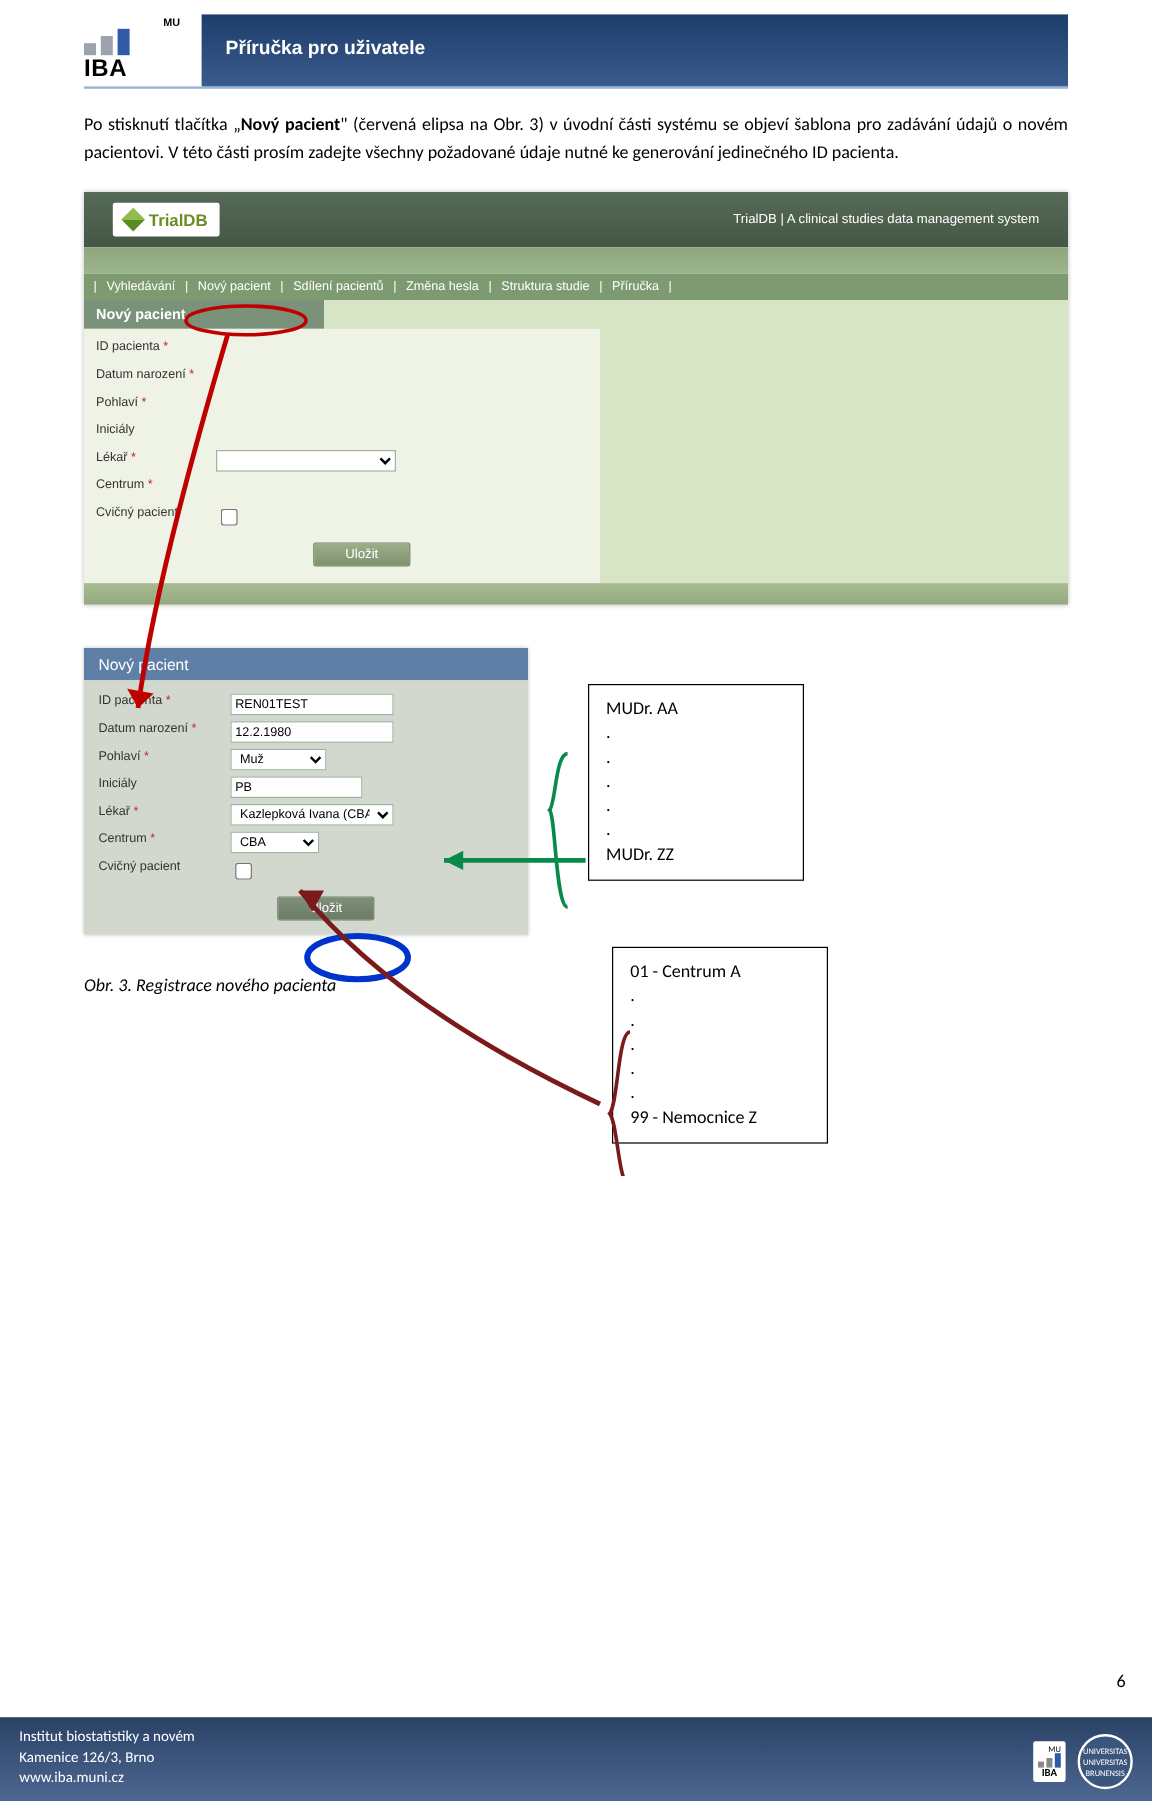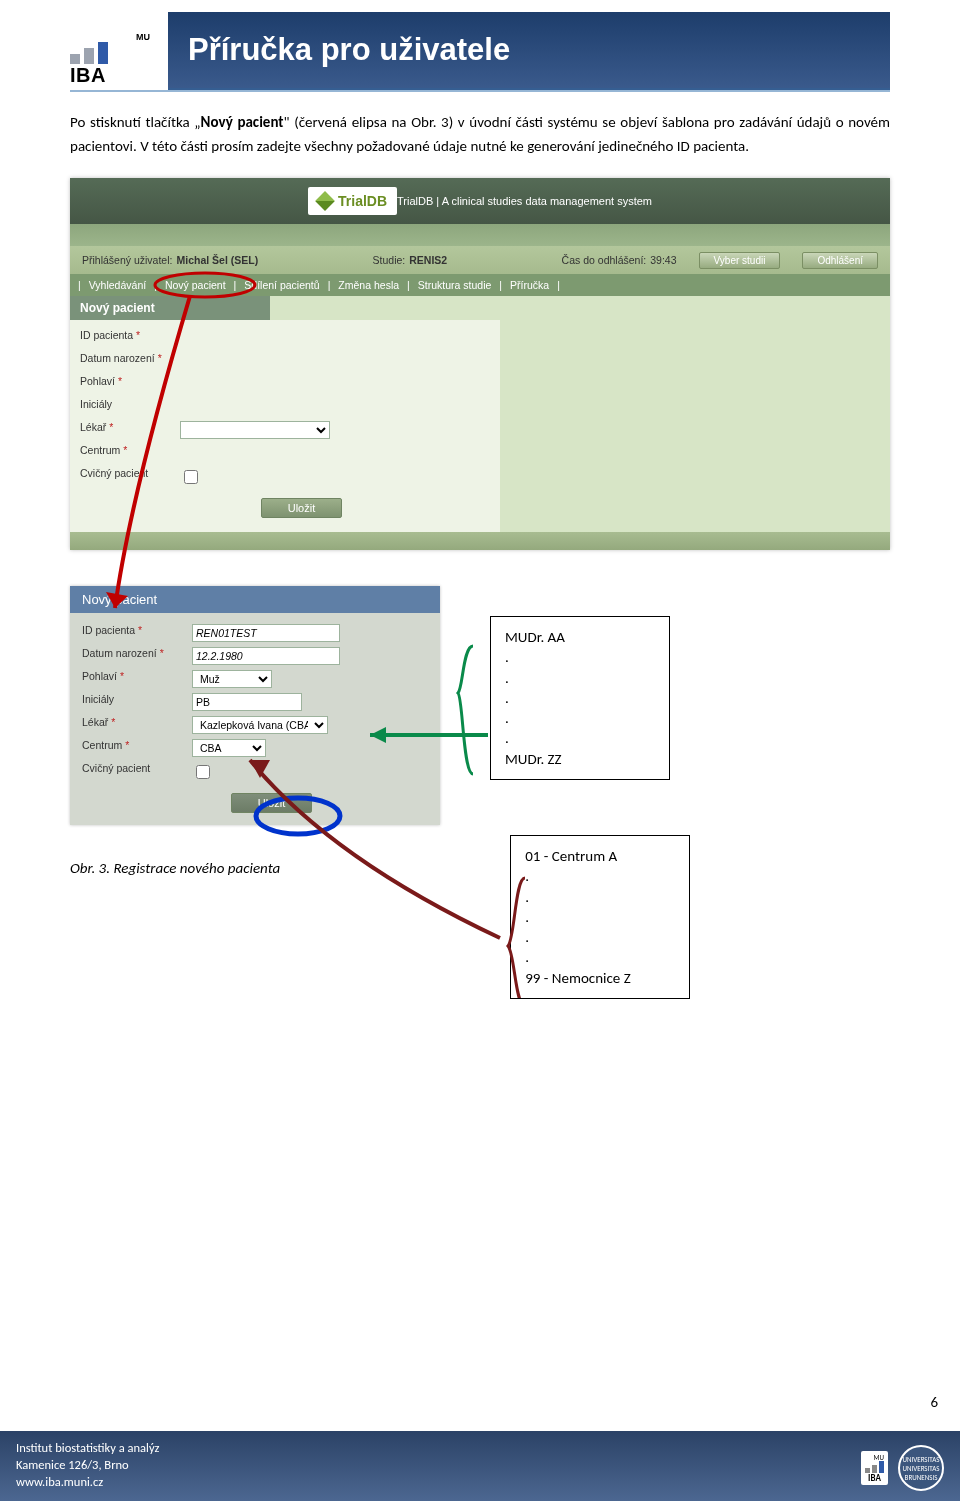--- a/index.html
+++ b/index.html
@@ -32,21 +32,21 @@
   .iba-logo .bars span { width:10px; background:#9CA3AF; display:inline-block; }
   .iba-logo .bars span:nth-child(1){height:10px;}
   .iba-logo .bars span:nth-child(2){height:16px;}
   .iba-logo .bars span:nth-child(3){height:22px; background:#2F5AA8;}
   .iba-logo .iba-text { font-weight: bold; font-size:20px; color:#000; letter-spacing:0.5px; }
   .title-bar {
     flex:1;
     background: linear-gradient(#1d3d6b,#3a5a8c);
     color:#fff;
     font-weight:bold;
-    font-size:31px;
+    font-size:16px;
     padding:20px 20px;
     border-bottom:2px solid #355e92;
   }
   .title-underline { border-bottom:2px solid #96b6d5; margin-bottom:18px; }
   
   .sec-heading {
     color:#2F5AA8;
     font-family:"Times New Roman", serif;
     font-size:26px;
     font-weight:bold;
@@ -69,21 +69,21 @@
     font-family:Arial,Helvetica,sans-serif;
     font-size:11px;
     box-shadow:0 0 4px rgba(0,0,0,0.25);
     position:relative;
     overflow:hidden;
   }
   .shot-top {
     background: linear-gradient(#556b56,#455645);
     color:#fff;
     display:flex;
-    justify-content:center;
+    justify-content:space-between;
     align-items:center;
     padding:8px 24px;
     height:46px;
   }
   .trialdb-logo { display:flex; align-items:center; gap:6px; background:#fff; color:#6b8e23; padding:6px 10px; font-weight:bold; font-size:14px; border-radius:2px; }
   .trialdb-logo .diamond { width:14px;height:14px; transform:rotate(45deg); background:linear-gradient(135deg,#8fbc4a 50%,#5a8a1f 50%); }
   .shot-under {
     background: linear-gradient(#8da67d,#9cb58b);
     height:22px;
   }
@@ -146,21 +146,21 @@
   .form-row label { width:100px; }
   .form-row .req { color:#c02626; }
   .form-row input[type=text], .form-row select {
     border:1px solid #9db39d;
     height:18px;
     font-size:10.5px;
     padding:0 3px;
     background:#fff;
   }
   .form-row input.short{width:110px;}
-  .form-row input.med{width:148px;font-style:italic;}
+  .form-row input.med{width:136px;}
   .form-row select.med{width:150px;}
   .form-row select.short{width:74px;}
   .form-row input[type=checkbox]{width:14px;height:14px;}
   .submit-row { text-align:center; padding-top:8px; }
   .submit-btn {
     background:linear-gradient(#9caf8a,#7e9270);
     color:#fff;
     border:1px solid #6f8462;
     padding:3px 26px;
     font-size:11px;
@@ -290,32 +290,20 @@
 
     <div class="shot">
       <div class="shot-top">
         <div class="trialdb-logo">
           <span class="diamond"></span>
           <span>TrialDB</span>
         </div>
         <div>TrialDB | A clinical studies data management system</div>
       </div>
       <div class="shot-under"></div>
-      <div class="shot-info">
-        <span>Přihlášený uživatel:</span>
-        <b>Michal Šel (SEL)</b>
-        <span class="flex"></span>
-        <span>Studie:</span>
-        <b>RENIS2</b>
-        <span class="flex"></span>
-        <span>Čas do odhlášení:</span>
-        <span>39:43</span>
-        <span class="btn3d">Vyber studii</span>
-        <span class="btn3d">Odhlášení</span>
-      </div>
       <div class="shot-nav">
         |<span>Vyhledávání</span>|
         <span>Nový pacient</span>|
         <span>Sdílení pacientů</span>|
         <span>Změna hesla</span>|
         <span>Struktura studie</span>|
         <span>Příručka</span>|
       </div>
       <div class="shot-body">
         <div class="panel-title">Nový pacient</div>
@@ -432,21 +420,21 @@
       <polygon points="180,582 200,582 190,600" fill="#7a1a1a"></polygon>
     </svg>
 
   </div>
 
 </div>
 
 <div class="footer">
   <div class="pg">6</div>
   <div class="left">
-    <div>Institut biostatistiky a analýz</div>
+    <div>Institut biostatistiky a novém</div>
     <div>Kamenice 126/3, Brno</div>
     <div>www.iba.muni.cz</div>
   </div>
   <div class="logos">
     <div class="mini-iba">
       <div style="text-align:right;font-size:7px;">MU</div>
       <div class="bars">
           <span></span>
           <span></span>
           <span></span>

